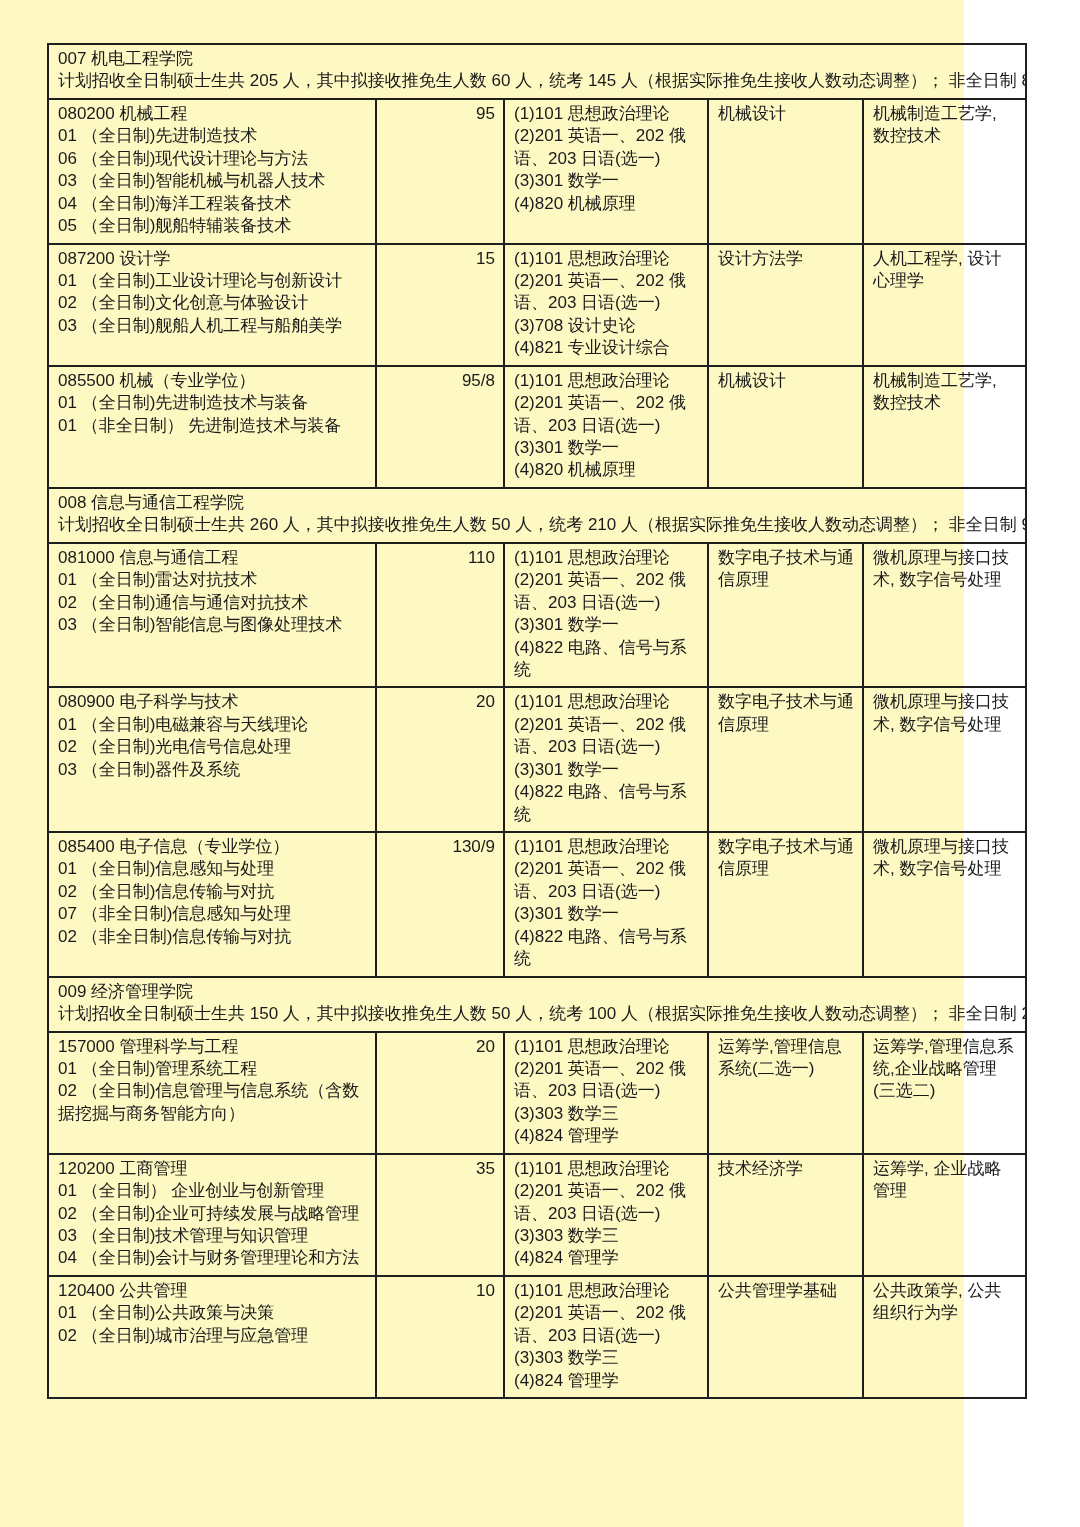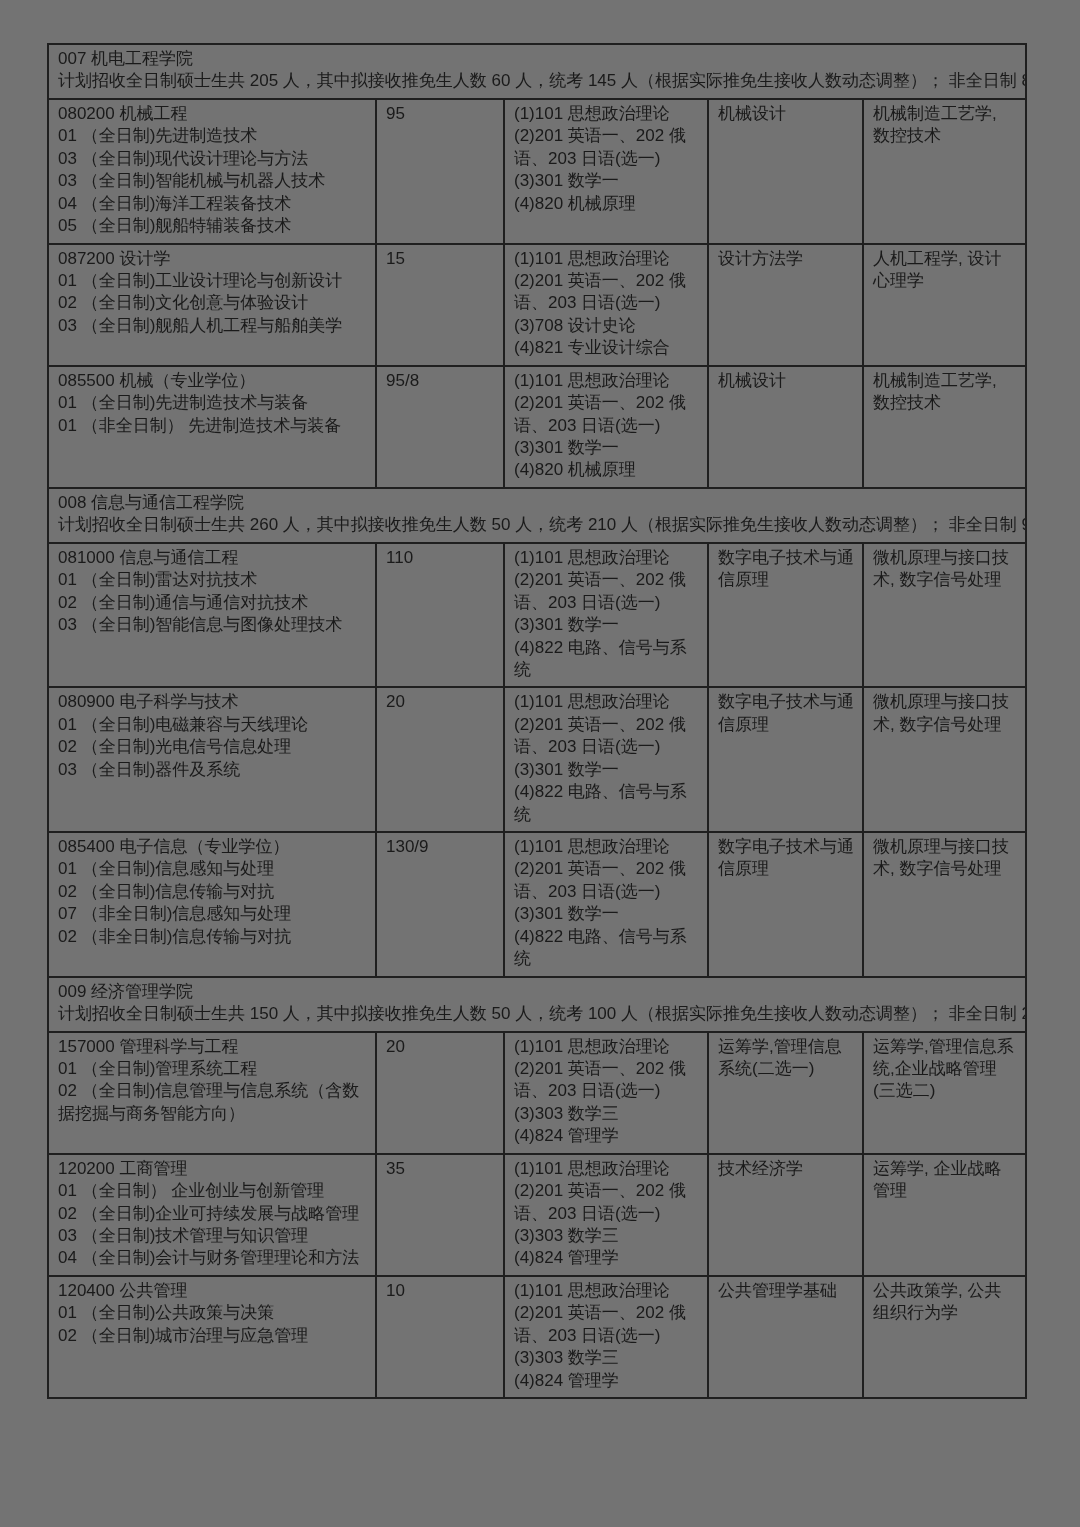--- a/index.html
+++ b/index.html
@@ -8,23 +8,23 @@
     background: #ffffff;
   }
   body {
     width: 1080px;
     height: 1527px;
     overflow: hidden;
     font-family: "Liberation Sans", "DejaVu Sans", sans-serif;
   }
   .page {
     position: relative;
-    width: 1080px;
+    width: 964px;
     height: 1527px;
-    background: #737373;
+    background: #fef9c3;
   }
   table.adm {
     position: absolute;
     left: 47px;
     top: 43px;
     width: 978px;
     border-collapse: collapse;
     table-layout: fixed;
     font-size: 17px;
     line-height: 1.32;
@@ -40,21 +40,21 @@
   td.section-cell {
     padding: 4px 8px 6px 9px;
   }
   .section-title {
     white-space: nowrap;
   }
   .section-plan {
     white-space: nowrap;
   }
   td.count-cell {
-    text-align: left;
+    text-align: right;
     padding-top: 3px;
   }
   td.subjects-cell {
     padding-top: 26px;
     padding-left: 10px;
     margin-left: 6px;
   }
   td.retest-cell,
   td.additional-cell {
     padding-top: 26px;
@@ -82,21 +82,21 @@
       <div class="section-title">007  机电工程学院</div>
       <div class="section-plan">计划招收全日制硕士生共 205 人，其中拟接收推免生人数 60 人，统考 145 人（根据实际推免生接收人数动态调整）； 非全日制 8 人。</div>
     </td>
   </tr>
 
   <tr>
     <td class="program-cell">
       <div class="program-title-line">080200  机械工程</div>
       <div>
               <div class="dir-line">01 （全日制)先进制造技术</div>
-              <div class="dir-line">03 （全日制)现代设计理论与方法</div>
+              <div class="dir-line">06 （全日制)现代设计理论与方法</div>
               <div class="dir-line">03 （全日制)智能机械与机器人技术</div>
               <div class="dir-line">04 （全日制)海洋工程装备技术</div>
               <div class="dir-line">05 （全日制)舰船特辅装备技术</div>
             </div>
     </td>
     <td class="count-cell">
       <div>95</div>
     </td>
     <td class="subjects-cell">
       <div>

